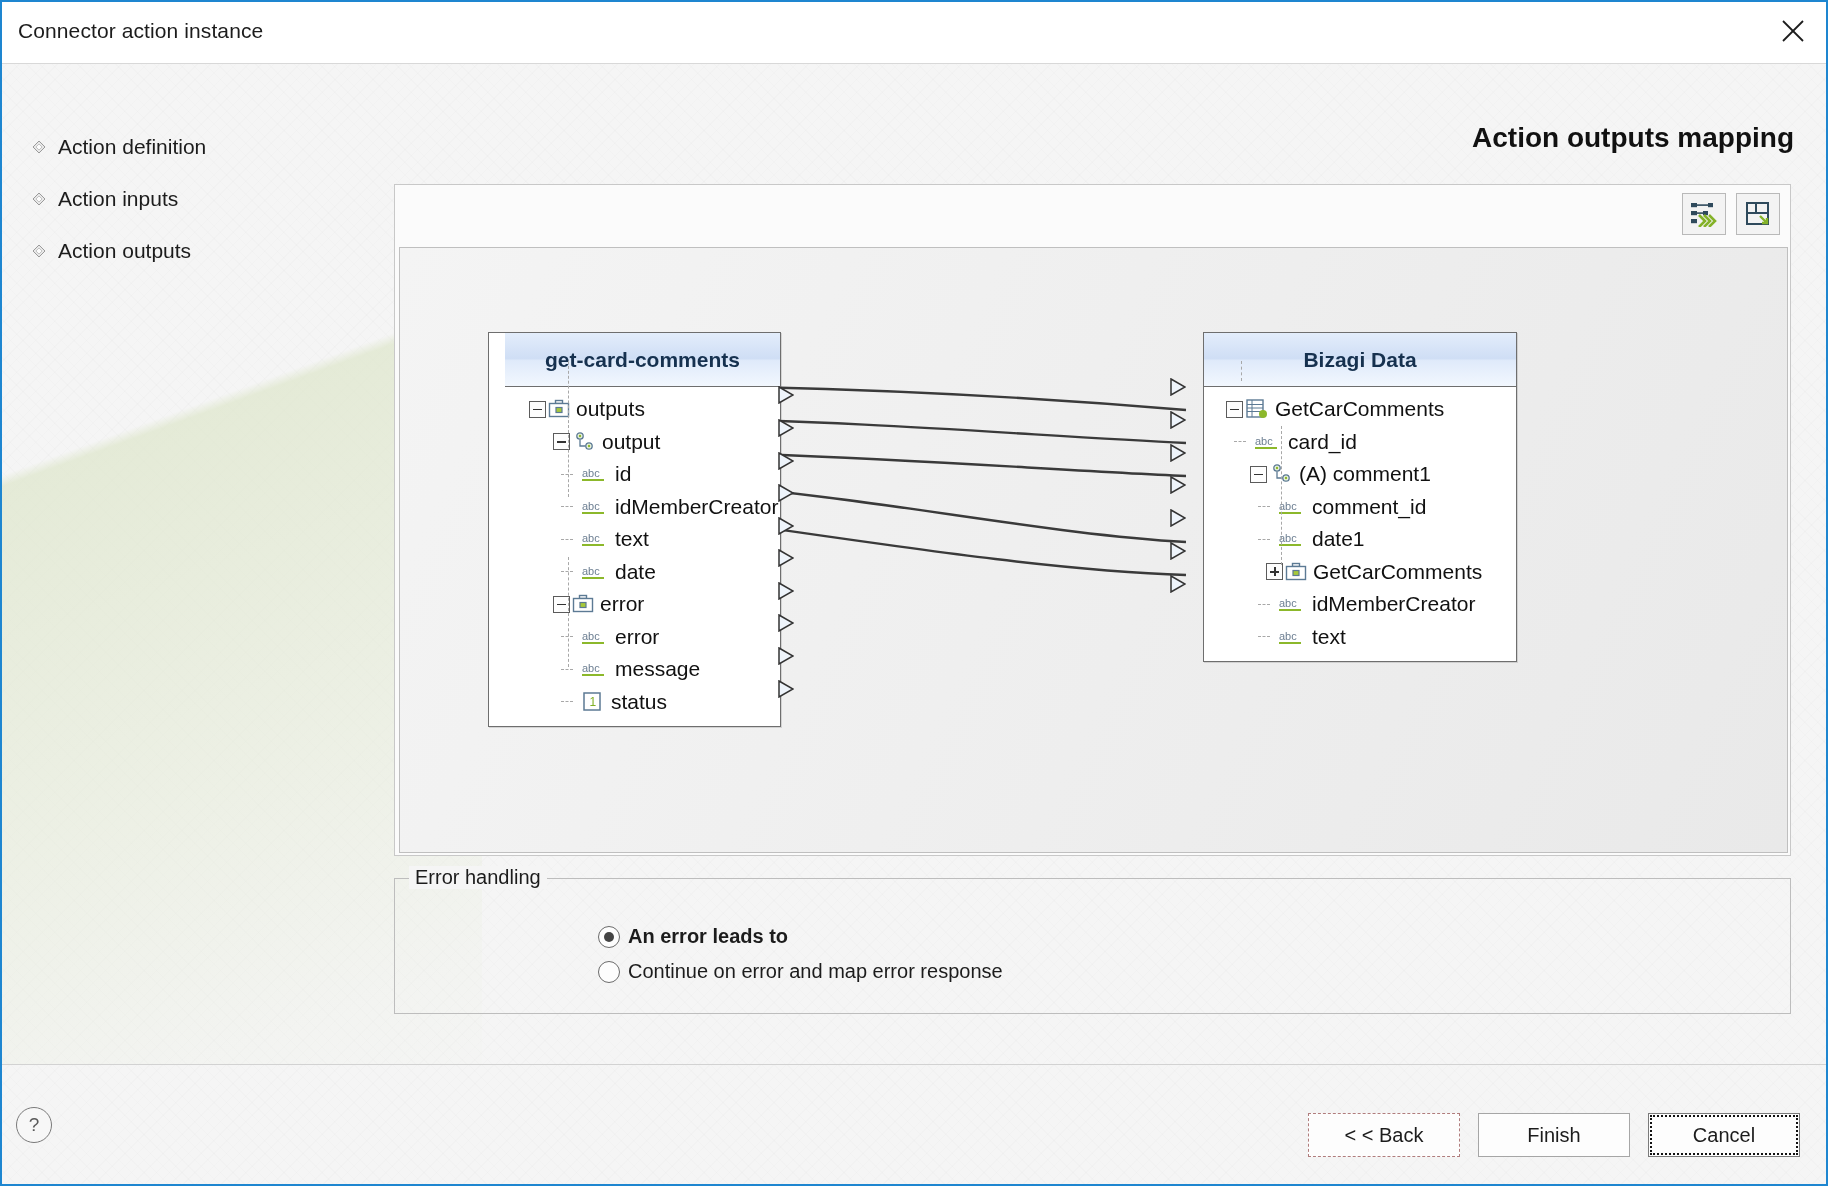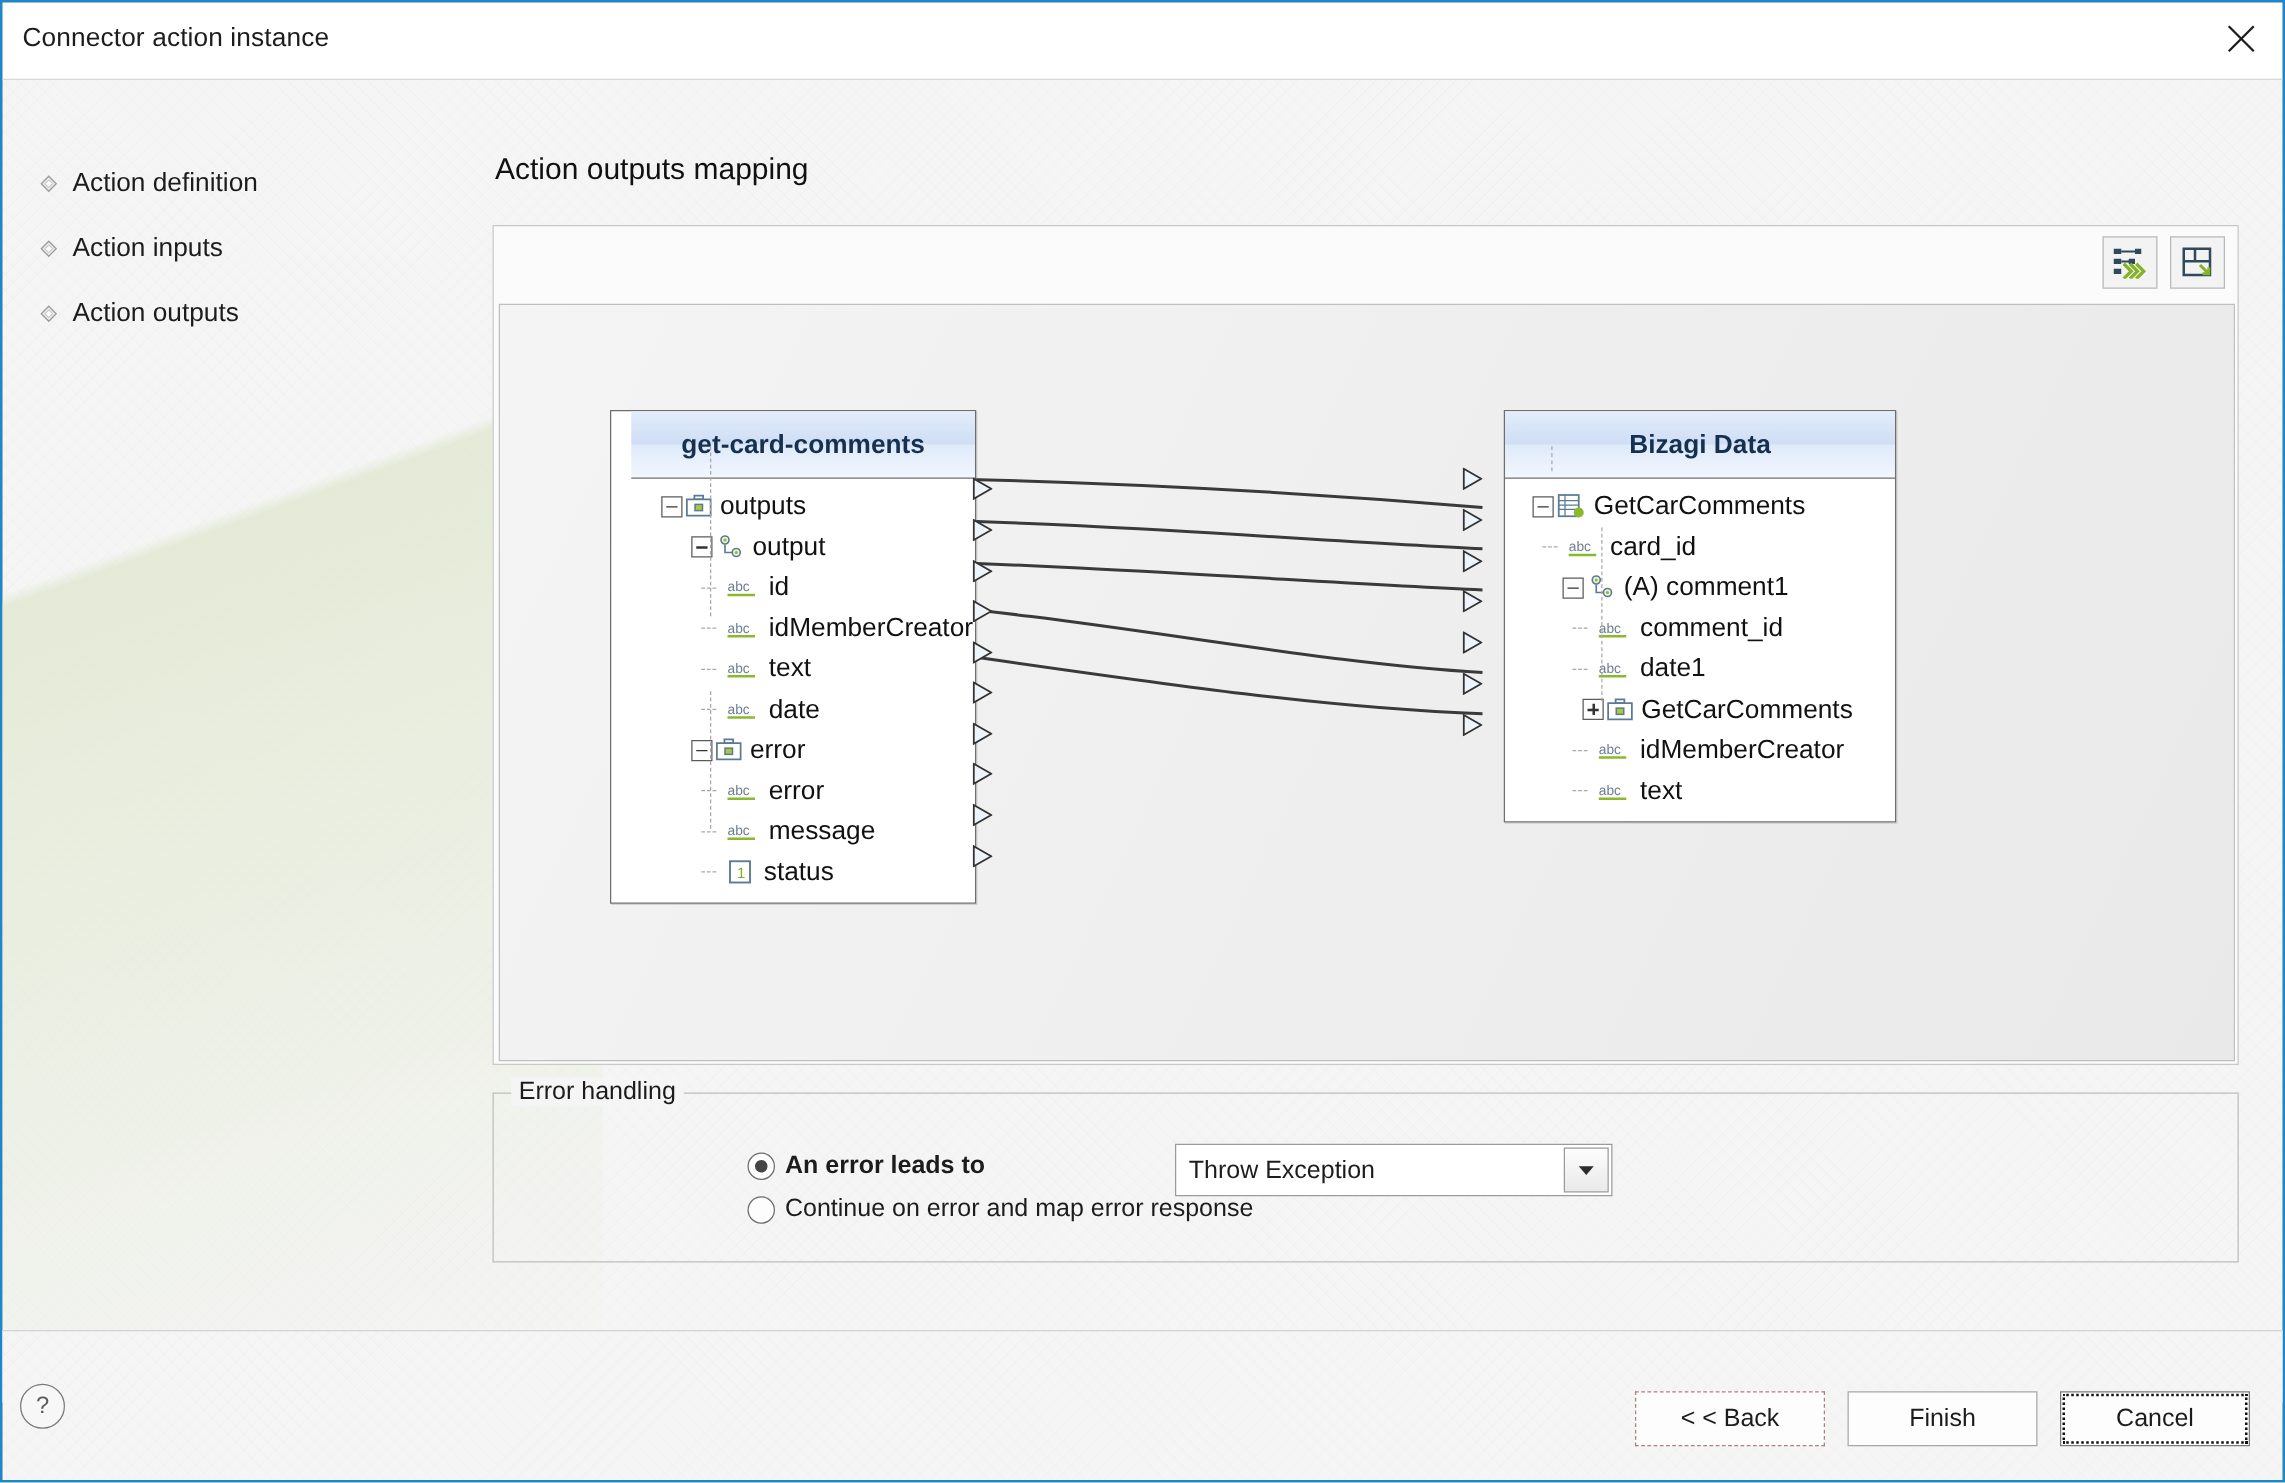--- a/index.html
+++ b/index.html
@@ -75,22 +75,23 @@
   .step-label {
     font-size: 21px; color: #1c1c1c;
   }
 
   
   .main {
     position: absolute; left: 392px; top: 58px;
     width: 1400px;
   }
   .main-title {
-    font-size: 24px; font-weight: normal; color: #111111;
+    font-size: 28px; font-weight: bold; color: #111111;
     margin: 0 0 30px 2px;
+    text-align: right;
   }
 
   
   .map-outer {
     position: relative;
     width: 1397px; height: 672px;
     background: #fbfbfb;
     border: 1px solid #c8c8c8;
   }
   .map-toolbar {
@@ -694,28 +695,20 @@
       </div>
 
       <div class="err-group">
         <div class="err-legend">Error handling</div>
 
         <div class="radio-row" style="left:203px; top:46px;font-weight:bold;">
           <span class="radio checked"></span>
           <span class="radio-label">An error leads to</span>
         </div>
 
-        <div class="select" style="left:545px; top:40px;">
-          <span class="select-value">Throw Exception</span>
-          <span class="select-arrow">
-            <svg width="14" height="10" viewBox="0 0 14 10">
-                <polygon points="1,2 13,2 7,9" fill="#2b2b2b"></polygon>
-              </svg>
-          </span>
-        </div>
 
         <div class="radio-row" style="left:203px; top:81px;align-items:flex-end;">
           <span class="radio"></span>
           <span class="radio-label">Continue on error and map error response</span>
         </div>
       </div>
     </div>
   </div>
 
   <div class="footer">

